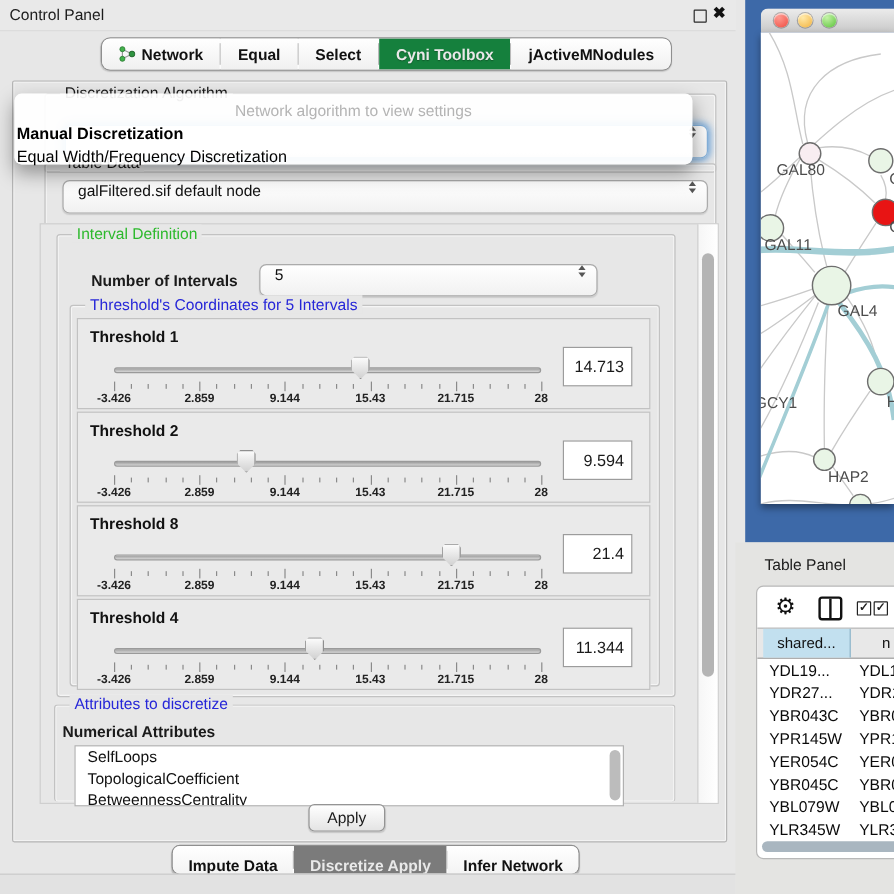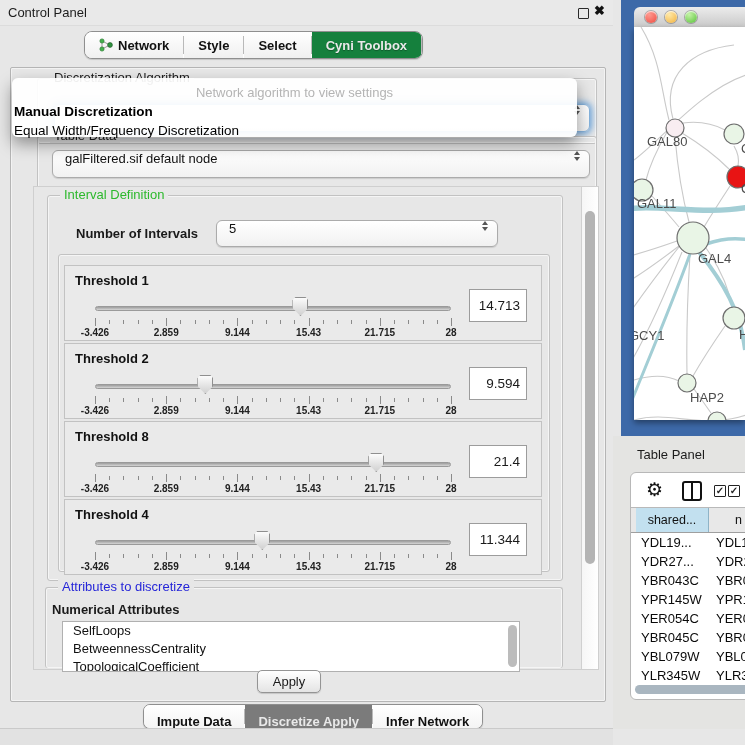--- a/index.html
+++ b/index.html
@@ -77,21 +77,21 @@
   #net-window{position:absolute;left:621px;top:0;width:124px;height:452px;background:#3d69a8;}
   #net-titlebar{position:absolute;left:13px;top:7px;right:0;height:20px;background:linear-gradient(#ececec,#c9c9c9);border-bottom:1px solid #9a9a9a;border-top-left-radius:6px;}
   .tlight{position:absolute;top:4px;width:12px;height:12px;border-radius:50%;box-shadow:inset 0 1px 1px rgba(255,255,255,.7),0 0 0 1px rgba(0,0,0,.25);}
   #tl-red{left:11px;background:radial-gradient(circle at 35% 30%,#ff9a90,#ee4b40);}
   #tl-yellow{left:31px;background:radial-gradient(circle at 35% 30%,#ffe9a8,#f2b13c);}
   #tl-green{left:51px;background:radial-gradient(circle at 35% 30%,#c4f3a6,#57c137);}
   #net-canvas{position:absolute;left:13px;top:27px;width:111px;height:393px;background:#ffffff;overflow:hidden;box-shadow:0 3px 6px rgba(0,0,0,.4);}
   .node-label{position:absolute;font-size:13px;color:#4c4c4c;white-space:nowrap;}
 
   
-  #table-panel{position:absolute;left:613px;top:436px;width:132px;height:293px;background:#e4e4e2;}
+  #table-panel{position:absolute;left:613px;top:452px;width:132px;height:293px;background:#e4e4e2;}
   #tp-title{position:absolute;left:24px;top:11px;font-size:13px;color:#1c1c1c;}
   #tp-card{position:absolute;left:17px;top:36px;width:130px;height:226px;background:#ffffff;border:1px solid #b8b8b8;border-radius:6px 0 0 6px;overflow:hidden;}
   #tp-toolbar{position:relative;height:34px;}
   #gear-ico{position:absolute;left:15px;top:5px;font-size:19px;color:#111;}
   #split-ico{position:absolute;left:51px;top:8px;width:16px;height:16px;border:2px solid #111;border-radius:3px;}
   #split-ico:before{content:"";position:absolute;left:7px;top:0;width:2px;height:16px;background:#111;}
   .chk{position:absolute;top:12px;width:10px;height:10px;border:1.5px solid #222;border-radius:1px;font-size:10px;line-height:10px;text-align:center;color:#222;font-weight:bold;}
   #chk1{left:83px;} #chk2{left:97px;}
   #tp-header{position:relative;height:24px;border-top:1px solid #b9b9b9;border-bottom:1px solid #9f9f9f;background:#e8e8e8;}
   #hcell1{position:absolute;left:5px;top:0;width:72px;height:100%;background:#c2e0ef;border-right:1px solid #8fb4c7;display:flex;align-items:center;justify-content:center;font-size:12.5px;color:#111;text-align:center;}
@@ -121,31 +121,34 @@
             <path d="M3 3 L11 7 M3 11 L11 7 M3 3 L3 11" stroke="#9a9a9a" stroke-width="1" fill="none"></path>
             <circle cx="3" cy="3" r="2.1" fill="#43b14c" stroke="#2c7c33" stroke-width="0.7"></circle>
             <circle cx="3" cy="11" r="2.1" fill="#43b14c" stroke="#2c7c33" stroke-width="0.7"></circle>
             <circle cx="11" cy="7" r="2.4" fill="#2f9340" stroke="#235f2a" stroke-width="0.7"></circle>
           </svg>
         </span>
         <span>Network</span>
       </div>
       <span class="tabsep"></span>
       <div class="ttab">
-        <span>Style</span>
+        <span>Equal</span>
       </div>
       <span class="tabsep"></span>
       <div class="ttab">
         <span>Select</span>
       </div>
       <span class="tabsep"></span>
       <div class="ttab sel">
         <span>Cyni Toolbox</span>
       </div>
       <span class="tabsep"></span>
+      <div class="ttab">
+        <span>jActiveMNodules</span>
+      </div>
     </div>
 
   <div id="main-panel">
 
     <div class="groupbox" style="left:26px;top:10px;width:558px;height:64px;">
       <span class="grouptitle">Discretization Algorithm</span>
       <div class="combo" id="algo-combo">
         <span class="ctext"></span>
         <span class="stepper">
             <span class="up"></span>
@@ -173,20 +176,21 @@
         <div style="position:absolute;left:28px;top:30px;font-weight:bold;">Number of Intervals</div>
         <div class="combo" style="left:168px;top:24px;width:280px;height:25px;">
           <span class="ctext">5</span>
           <span class="stepper">
               <span class="up"></span>
               <span class="dn"></span>
             </span>
         </div>
 
         <div class="groupbox" style="left:10px;top:58px;width:490px;height:316px;">
+          <span class="grouptitle gt-blue">Threshold's Coordinates for 5 Intervals</span>
 
           <div style="position:absolute;left:5px;top:10px;">
             <div class="threshold-row">
               <div class="th-label">Threshold 1</div>
               <div class="slider">
                 <div class="track"></div>
                 <div class="ticks">
                     <span class="tick major" style="left: 0%;"></span>
                     <span class="tick" style="left: 4%;"></span>
                     <span class="tick" style="left: 8%;"></span>
@@ -361,22 +365,22 @@
           </div>
         </div>
       </div>
 
       <div class="groupbox" style="left:11px;top:400px;width:516px;height:80px;border-bottom:none;">
         <span class="grouptitle gt-blue">Attributes to discretize</span>
         <div style="position:absolute;left:6px;top:14px;font-weight:bold;">Numerical Attributes</div>
         <div class="innerlist" style="left:16px;top:33px;width:456px;height:49px;">
           <div id="attr-items">
               <div class="attr-item">SelfLoops</div>
+              <div class="attr-item">TopologicalCoefficient</div>
               <div class="attr-item">BetweennessCentrality</div>
-              <div class="attr-item">TopologicalCoefficient</div>
             </div>
           <div class="list-thumb"></div>
         </div>
       </div>
 
       <div id="vscroll">
           <div class="thumbv"></div>
         </div>
     </div>
 

